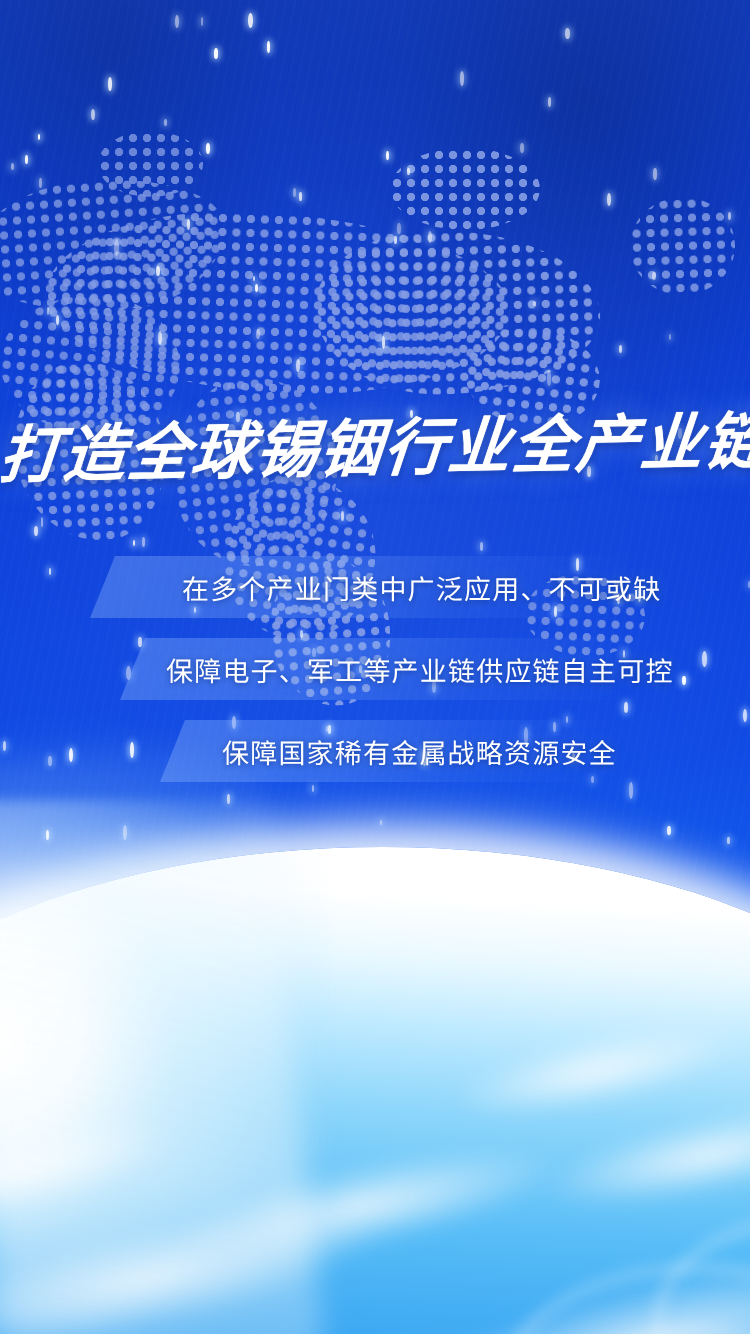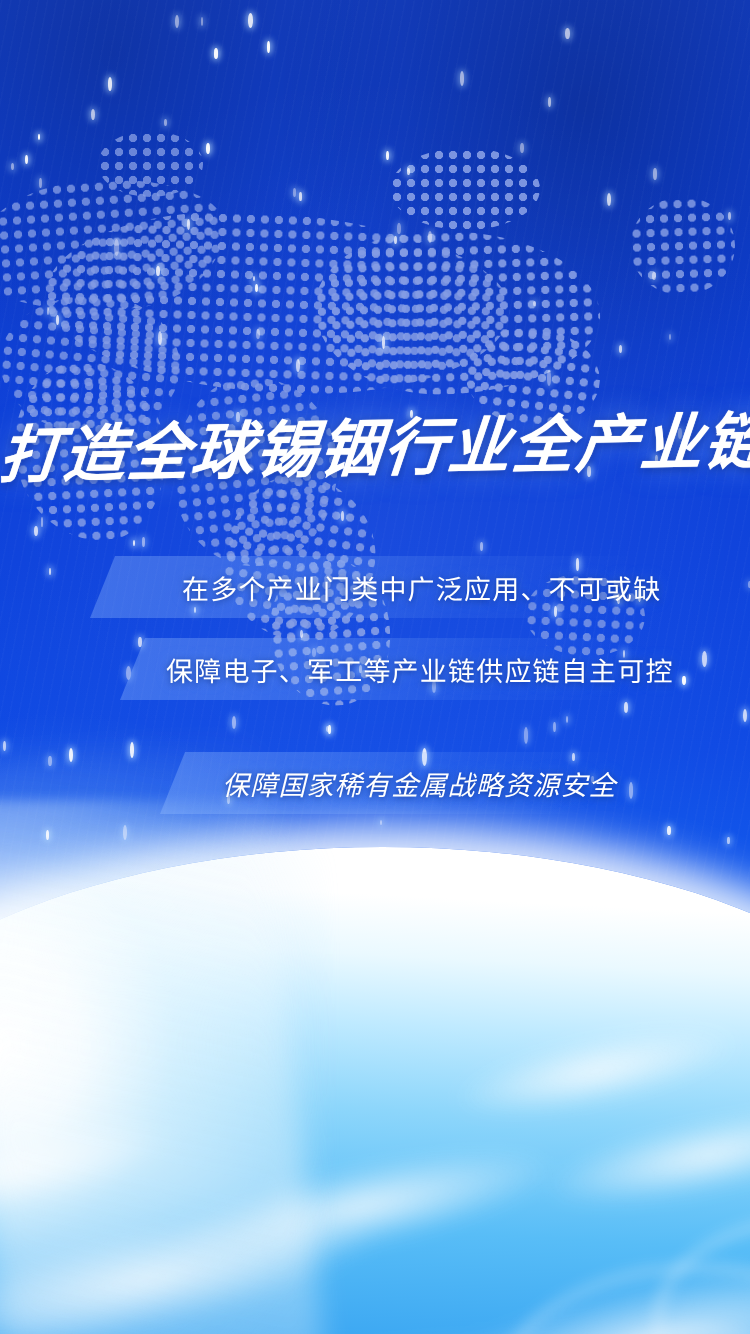--- a/index.html
+++ b/index.html
@@ -192,21 +192,21 @@
     color:#ffffff;
     font-size:27px;
     letter-spacing:1.2px;
     font-weight:400;
     white-space:nowrap;
     text-shadow:0 1px 6px rgba(8,40,130,.85), 0 0 14px rgba(120,180,255,.45);
   }
 
   #band1{ left:90px;  top:556px; width:520px; }
   #band2{ left:120px; top:638px; width:500px; }
-  #band3{ left:160px; top:752px; width:430px;font-style:italic; }
+  #band3{ left:160px; top:720px; width:430px; }
 
   #band1 .band-text{ margin-left:92px; }
   #band2 .band-text{ margin-left:46px; }
   #band3 .band-text{ margin-left:62px; }
 </style>
 </head>
 <body>
 
 <div id="stage">
 

